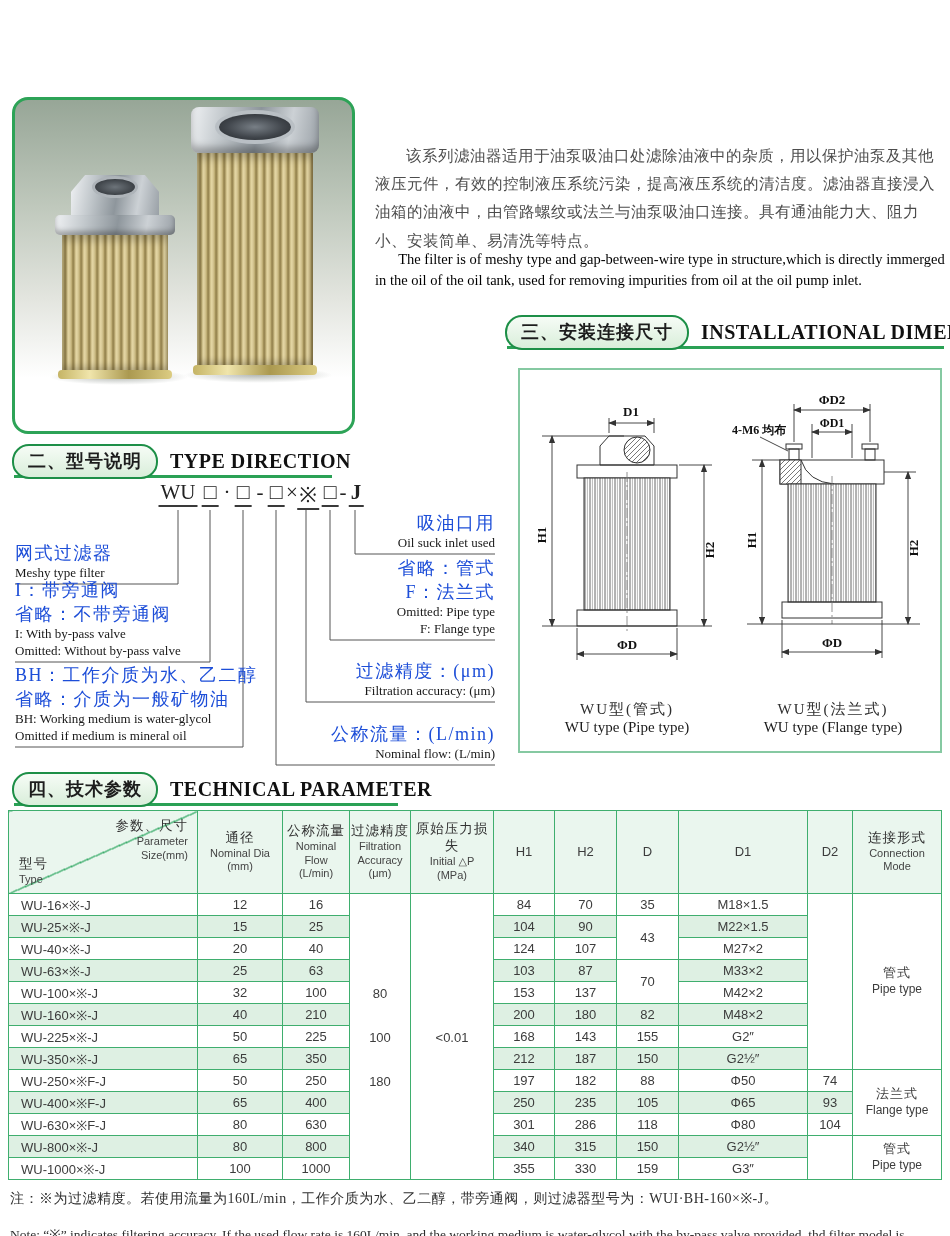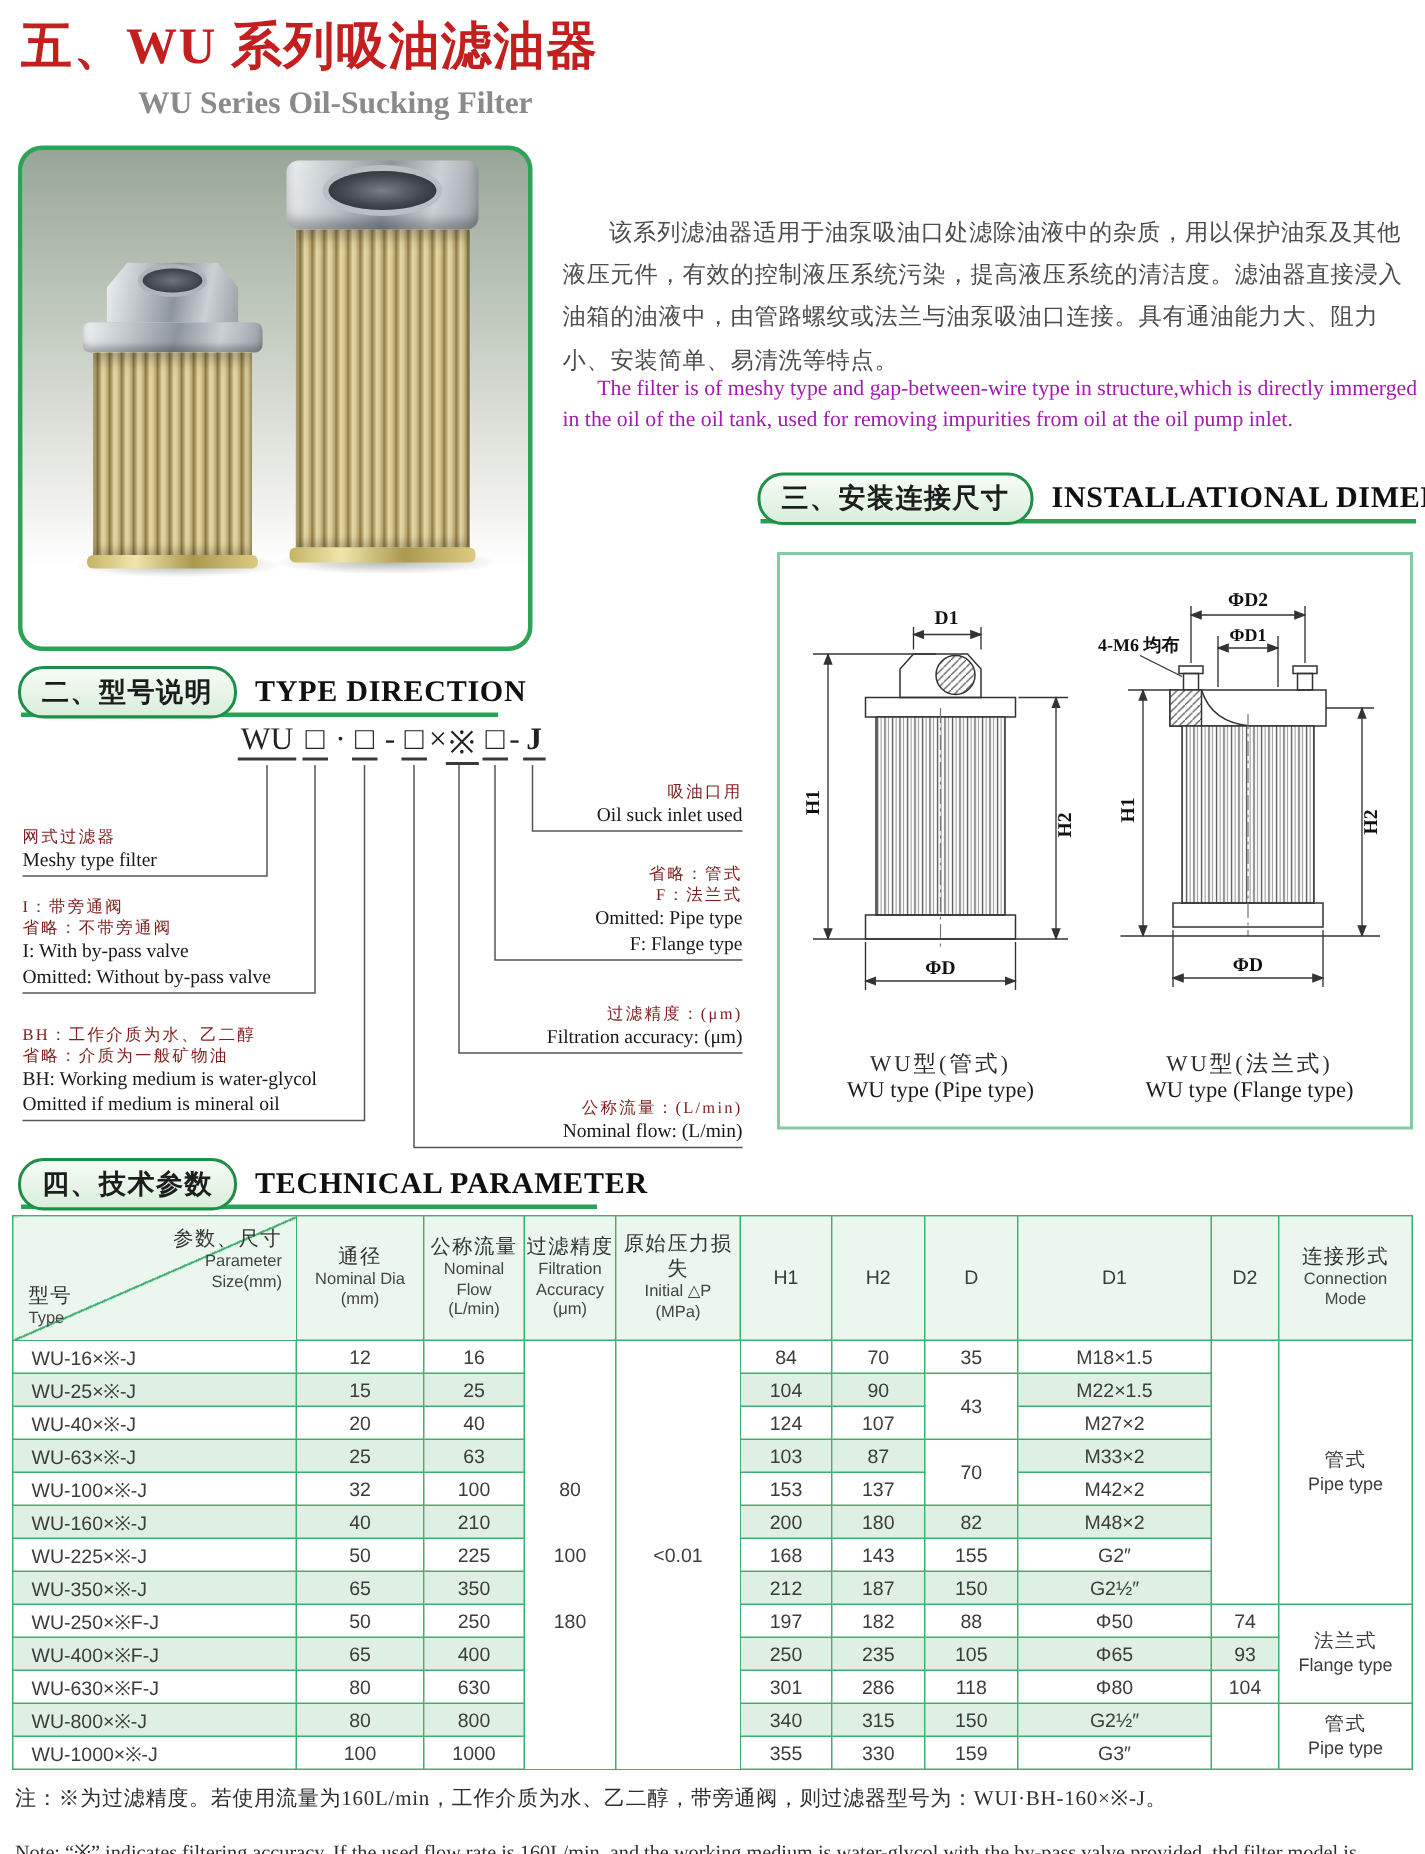--- a/index.html
+++ b/index.html
@@ -52,41 +52,41 @@
   .body-s { width:106px; height:135px; }
   .body-l { width:116px; height:212px; }
   .base { height:9px; border-radius:4px;
     background:linear-gradient(90deg,#c5b465,#f0e5ab 28%,#ab9950 62%,#dccc82); }
   .base-s { width:114px; } .base-l { width:124px; height:10px; }
 
   
   .intro-zh { position:absolute; left:375px; top:142px; width:566px;
     font-size:15.5px; line-height:1.82; color:#4c4c4c; text-indent:2em; letter-spacing:0.5px; }
   .intro-en { position:absolute; left:375px; top:249px; width:572px;
-    font-size:14.5px; line-height:1.45; color:#a21caf; text-indent:1.6em; }
+    font-size:14.5px; line-height:1.45; color:#000000; text-indent:1.6em; }
 
   
   .dims-panel { position:absolute; left:518px; top:368px; width:424px; height:385px;
     border:2px solid #86c9a2; background:#ffffff; display:flex; justify-content:space-between;
     padding:10px 4px 0 4px; }
   .fig { display:flex; flex-direction:column; align-items:center; width:206px; }
   .fig svg { display:block; }
   .fig .cap-zh { font-size:15px; color:#2e2e2e; letter-spacing:2px; margin-top:20px; }
   .fig .cap-en { font-size:15px; color:#1a1a1a; }
   .draw text { font-family:"Liberation Serif", serif; font-size:13px; fill:#111; font-weight:bold; }
   .draw .small { font-size:12px; }
 
   
   .typedir { position:absolute; left:12px; top:472px; width:486px; height:300px; }
   .typedir svg.conn { position:absolute; left:0; top:0; }
   .code { position:absolute; left:0; top:8px; width:100%; height:30px; font-size:21px; color:#222; }
   .code span { position:absolute; transform:translateX(-50%); white-space:nowrap; }
   .code .u { border-bottom:2px solid #3a3a3a; padding:0 2px; }
   .lbl { position:absolute; line-height:1.3; }
-  .lbl .zh { font-size:11px; color:#7f1d1d; letter-spacing:1.5px; }
+  .lbl .zh { font-size:18px; color:#1d4ed8; letter-spacing:1.5px; }
   .lbl .en { font-size:13px; color:#181818; letter-spacing:0; }
   .lbl.right { text-align:right; }
 
   
   .ptable { position:absolute; left:8px; top:810px; width:933px;
     border-collapse:collapse; table-layout:fixed;
     font-family:"Liberation Sans", sans-serif; color:#3c3c3c; }
   .ptable th, .ptable td { border:1px solid #3fae6e; text-align:center; vertical-align:middle;
     font-weight:normal; font-size:13px; overflow:hidden; }
   .ptable thead tr { height:83px; }
@@ -112,24 +112,20 @@
   .notes { position:absolute; left:10px; top:1188px; width:932px; color:#2e2e2e; }
   .notes .zh { font-size:14px; letter-spacing:0.5px; }
   .notes .en { font-size:13.5px; margin-top:17px; }
   .notes .en2 { margin-left:56px; }
 </style>
 </head>
 <body>
 
 <div id="page">
 
-  <div class="main-title">
-    <div class="zh">五、WU 系列吸油滤油器</div>
-    <div class="en">WU Series Oil-Sucking Filter</div>
-  </div>
 
   <div class="photo">
     <div class="shadow" style="left:34px; bottom:46px; width:140px;"></div>
     <div class="shadow" style="left:168px; bottom:48px; width:150px;"></div>
     <div class="filter" style="left:40px; bottom:52px;">
       <div class="nut metal">
         <div class="hole"></div>
       </div>
       <div class="cap-s metal"></div>
       <div class="body-s pleats"></div>

